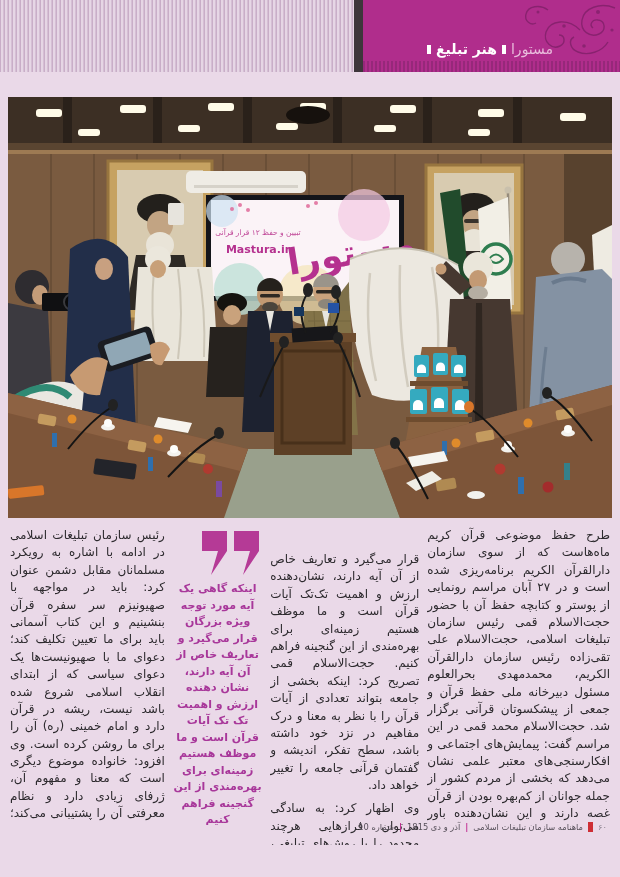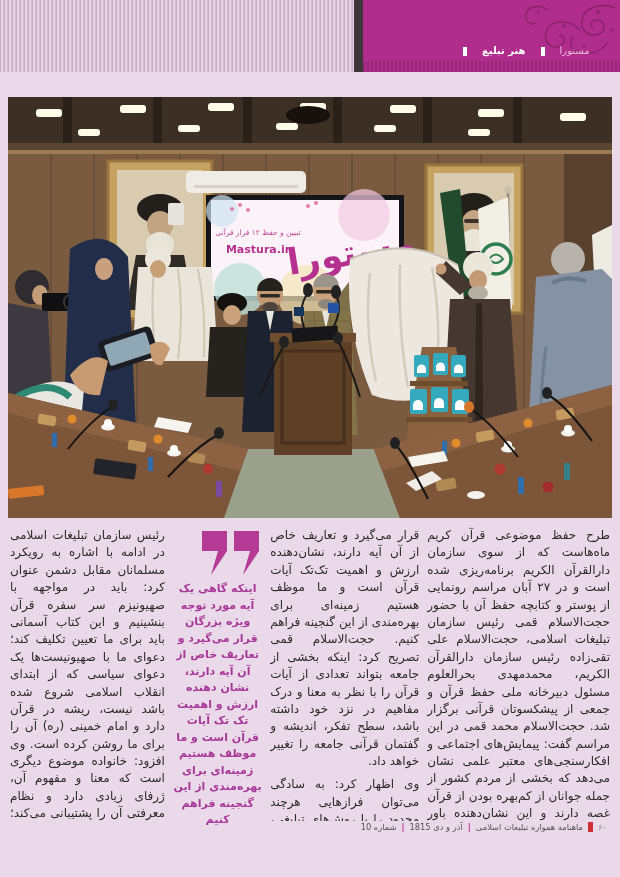--- a/index.html
+++ b/index.html
@@ -18,39 +18,39 @@
     background:repeating-linear-gradient(90deg,#c9aec8 0 1px,#e6d6e5 1px 3px,#d5bfd4 3px 4px);
   }
   .header-darkbar{position:absolute;top:0;left:354px;width:9px;height:72px;background:#3e363b;}
   .header-brand{position:absolute;top:0;left:363px;width:257px;height:72px;background:#b02d8c;overflow:hidden;}
   .brand-stripes{
     position:absolute;bottom:0;left:0;width:100%;height:11px;
     background:repeating-linear-gradient(90deg,#96287a 0 2px,#b02d8c 2px 4px);
   }
   .brand-text{
     position:absolute;left:64px;bottom:16px;
-    display:flex;align-items:center;gap:15px;direction:ltr;
-    font-size:10px;line-height:1;white-space:nowrap;margin-left:36px;
+    display:flex;align-items:center;gap:5px;direction:ltr;
+    font-size:14px;line-height:1;white-space:nowrap;
   }
   .brand-sq{display:inline-block;width:4px;height:9px;background:#ffffff;}
   .brand-section{color:#ffffff;font-weight:bold;}
   .brand-name{color:#e9bcdc;}
   .floral{position:absolute;top:0;right:0;}
 
   
   .photo{position:absolute;top:97px;left:8px;width:604px;height:421px;overflow:hidden;background:#6d5138;}
 
   
   .article{
     position:absolute;top:527px;left:10px;width:600px;height:294px;
     display:flex;direction:rtl;gap:8px;color:#2d2a2e;
   }
   .col{overflow:hidden;height:294px;}
   .col-right{width:184px;}
-  .col-middle{width:150px;}
+  .col-middle{width:150px;margin-top:24px;}
   .col-quote{width:90px;}
   .col-left{width:156px;}
   .body-text{
     font-size:12px;line-height:1.45;text-align:justify;margin:0 0 6px 0;
   }
   .subhead{
     font-size:10px;font-weight:bold;color:#c12b90;
     margin:4px 0 3px 0;line-height:1.35;text-align:right;
   }
   .mark{
@@ -433,20 +433,20 @@
 
     <div class="col col-left">
       <p class="body-text">رئیس سازمان تبلیغات اسلامی در ادامه با اشاره به رویکرد مسلمانان مقابل دشمن عنوان کرد: باید در مواجهه با صهیونیزم سر سفره قرآن بنشینیم و این کتاب آسمانی باید برای ما تعیین تکلیف کند؛ دعوای ما با صهیونیست‌ها یک دعوای سیاسی که از ابتدای انقلاب اسلامی شروع شده باشد نیست، ریشه در قرآن دارد و امام خمینی (ره) آن را برای ما روشن کرده است. وی افزود: خانواده موضوع دیگری است که معنا و مفهوم آن، ژرفای زیادی دارد و نظام معرفتی آن را پشتیبانی می‌کند؛ در قرآن کریم هم اشارات زیادی به آن شده است و باید با توجه به شرایط، این مفاهیم به جامعه عرضه شود.</p>
       <h3 class="subhead"><span class="mark"></span><span>ورود مفاهیم قرآن به زندگی</span></h3>
     </div>
   </div>
 
   <div class="footer">
     <span class="pagenum">۶۰</span>
     <span class="redsq"></span>
-    <span>ماهنامه همواره تبلیغات اسلامی</span>
+    <span>ماهنامه سازمان تبلیغات اسلامی</span>
     <span class="sep">|</span>
     <span>آذر و دی 1815</span>
     <span class="sep">|</span>
     <span>شماره 10</span>
   </div>
 
 </div>
 
 </body></html>

